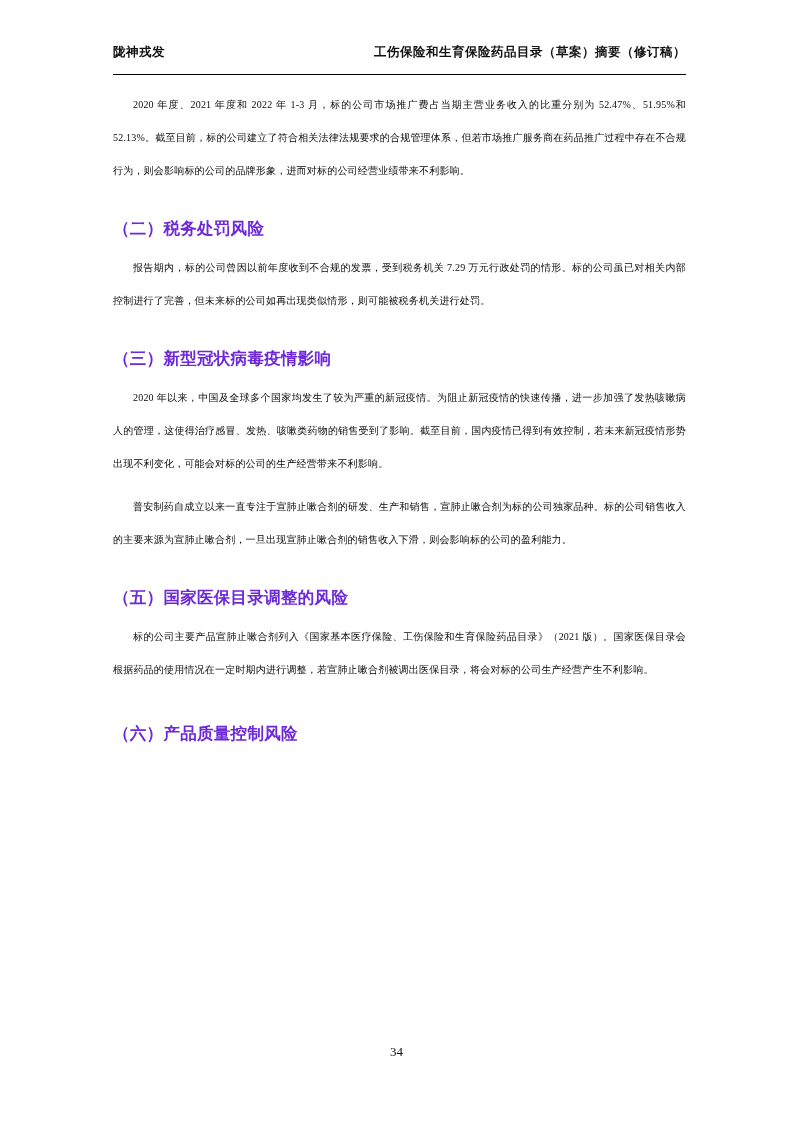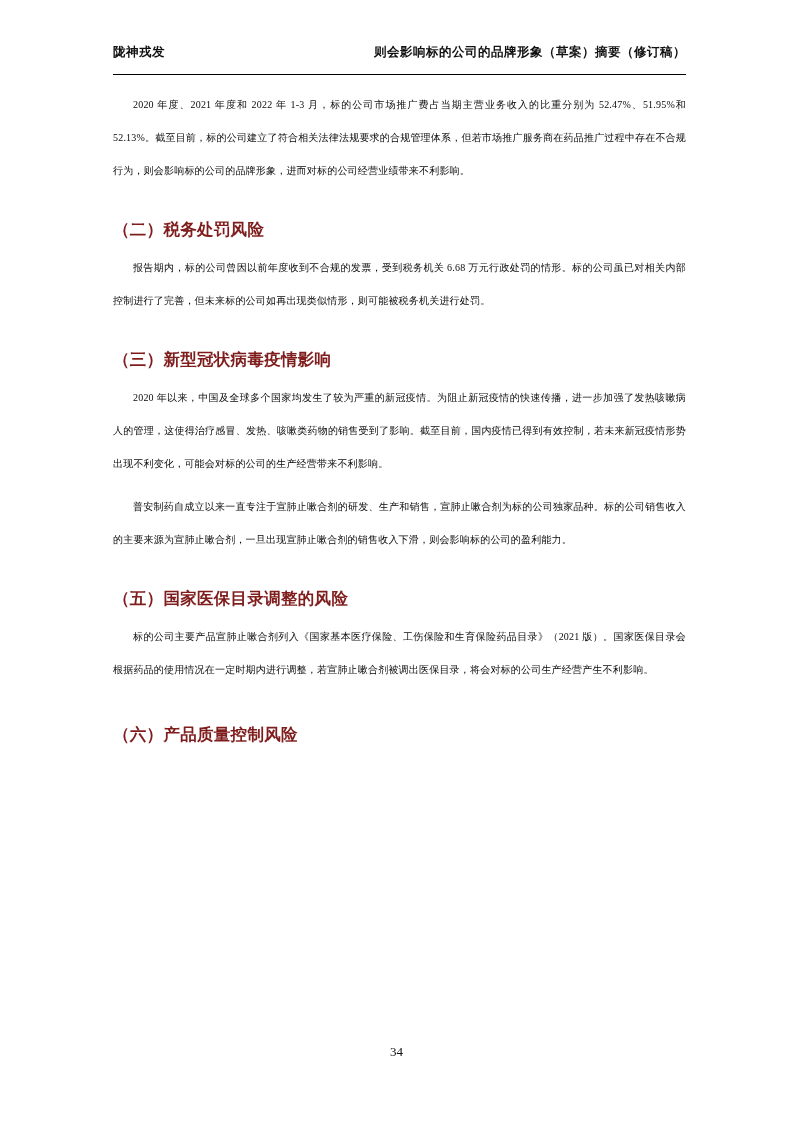--- a/index.html
+++ b/index.html
@@ -62,55 +62,55 @@
     text-justify: inter-ideograph;
     text-indent: 2em;
     color: #0a0a0a;
     letter-spacing: 0.2px;
   }
   h2.heading {
     margin: 18px 0 6px 0;
     font-size: 16.5px;
     line-height: 30px;
     font-weight: bold;
-    color: #7f1d1d;
+    color: #6d28d9;
     letter-spacing: 0.3px;
-    font-family: Liberation Serif, serif;
+    font-family: Liberation Mono, monospace;
   }
   .spacer-sm { height: 10px; }
   .spacer-md { height: 16px; }
   .page-number {
     position: absolute;
     bottom: 62px;
     left: 0;
     width: 793px;
     text-align: center;
     font-size: 13px;
     color: #111;
   }
 </style>
 </head>
 <body>
 
 <div class="page">
 
   <div class="header">
     <span class="header-left">陇神戎发</span>
-    <span class="header-right">则会影响标的公司的品牌形象（草案）摘要（修订稿）</span>
+    <span class="header-right">工伤保险和生育保险药品目录（草案）摘要（修订稿）</span>
   </div>
   <div class="header-rule"></div>
 
   <div class="content">
 
     <p class="body-par">2020 年度、2021 年度和 2022 年 1-3 月，标的公司市场推广费占当期主营业务收入的比重分别为 52.47%、51.95%和 52.13%。截至目前，标的公司建立了符合相关法律法规要求的合规管理体系，但若市场推广服务商在药品推广过程中存在不合规行为，则会影响标的公司的品牌形象，进而对标的公司经营业绩带来不利影响。</p>
 
     <div class="spacer-sm"></div>
 
     <h2 class="heading">（二）税务处罚风险</h2>
-    <p class="body-par">报告期内，标的公司曾因以前年度收到不合规的发票，受到税务机关 6.68 万元行政处罚的情形。标的公司虽已对相关内部控制进行了完善，但未来标的公司如再出现类似情形，则可能被税务机关进行处罚。</p>
+    <p class="body-par">报告期内，标的公司曾因以前年度收到不合规的发票，受到税务机关 7.29 万元行政处罚的情形。标的公司虽已对相关内部控制进行了完善，但未来标的公司如再出现类似情形，则可能被税务机关进行处罚。</p>
 
     <div class="spacer-sm"></div>
 
     <h2 class="heading">（三）新型冠状病毒疫情影响</h2>
     <p class="body-par">2020 年以来，中国及全球多个国家均发生了较为严重的新冠疫情。为阻止新冠疫情的快速传播，进一步加强了发热咳嗽病人的管理，这使得治疗感冒、发热、咳嗽类药物的销售受到了影响。截至目前，国内疫情已得到有效控制，若未来新冠疫情形势出现不利变化，可能会对标的公司的生产经营带来不利影响。</p>
 
     <div class="spacer-sm"></div>
 
     <p class="body-par">普安制药自成立以来一直专注于宣肺止嗽合剂的研发、生产和销售，宣肺止嗽合剂为标的公司独家品种。标的公司销售收入的主要来源为宣肺止嗽合剂，一旦出现宣肺止嗽合剂的销售收入下滑，则会影响标的公司的盈利能力。</p>
 

